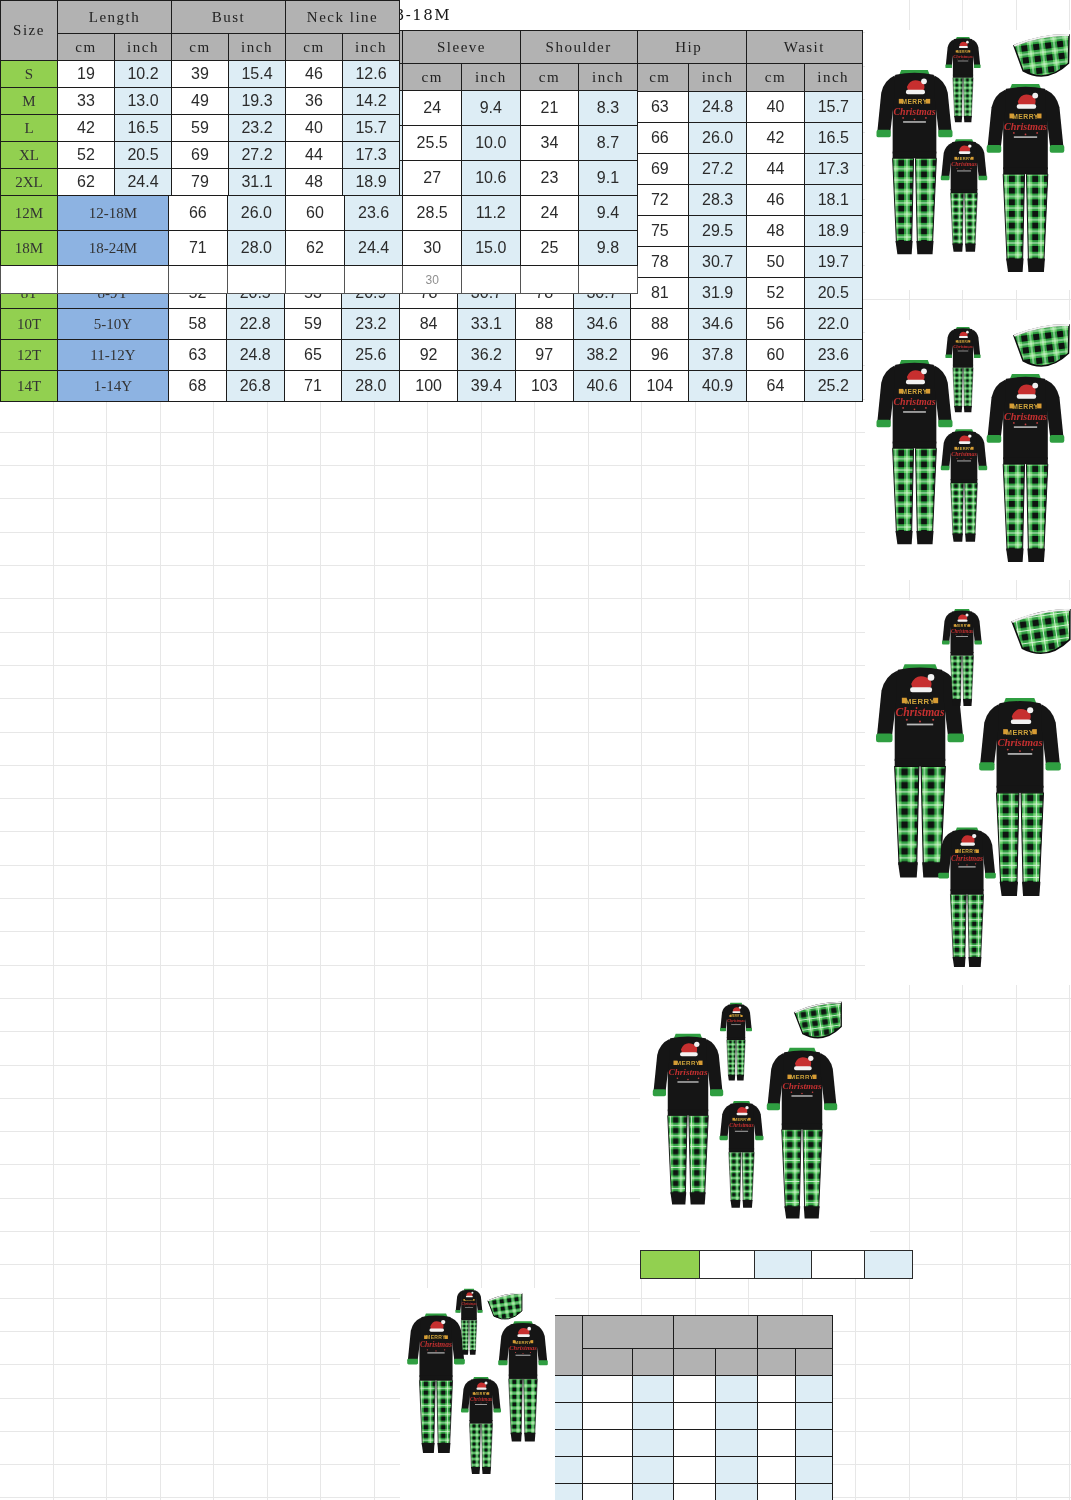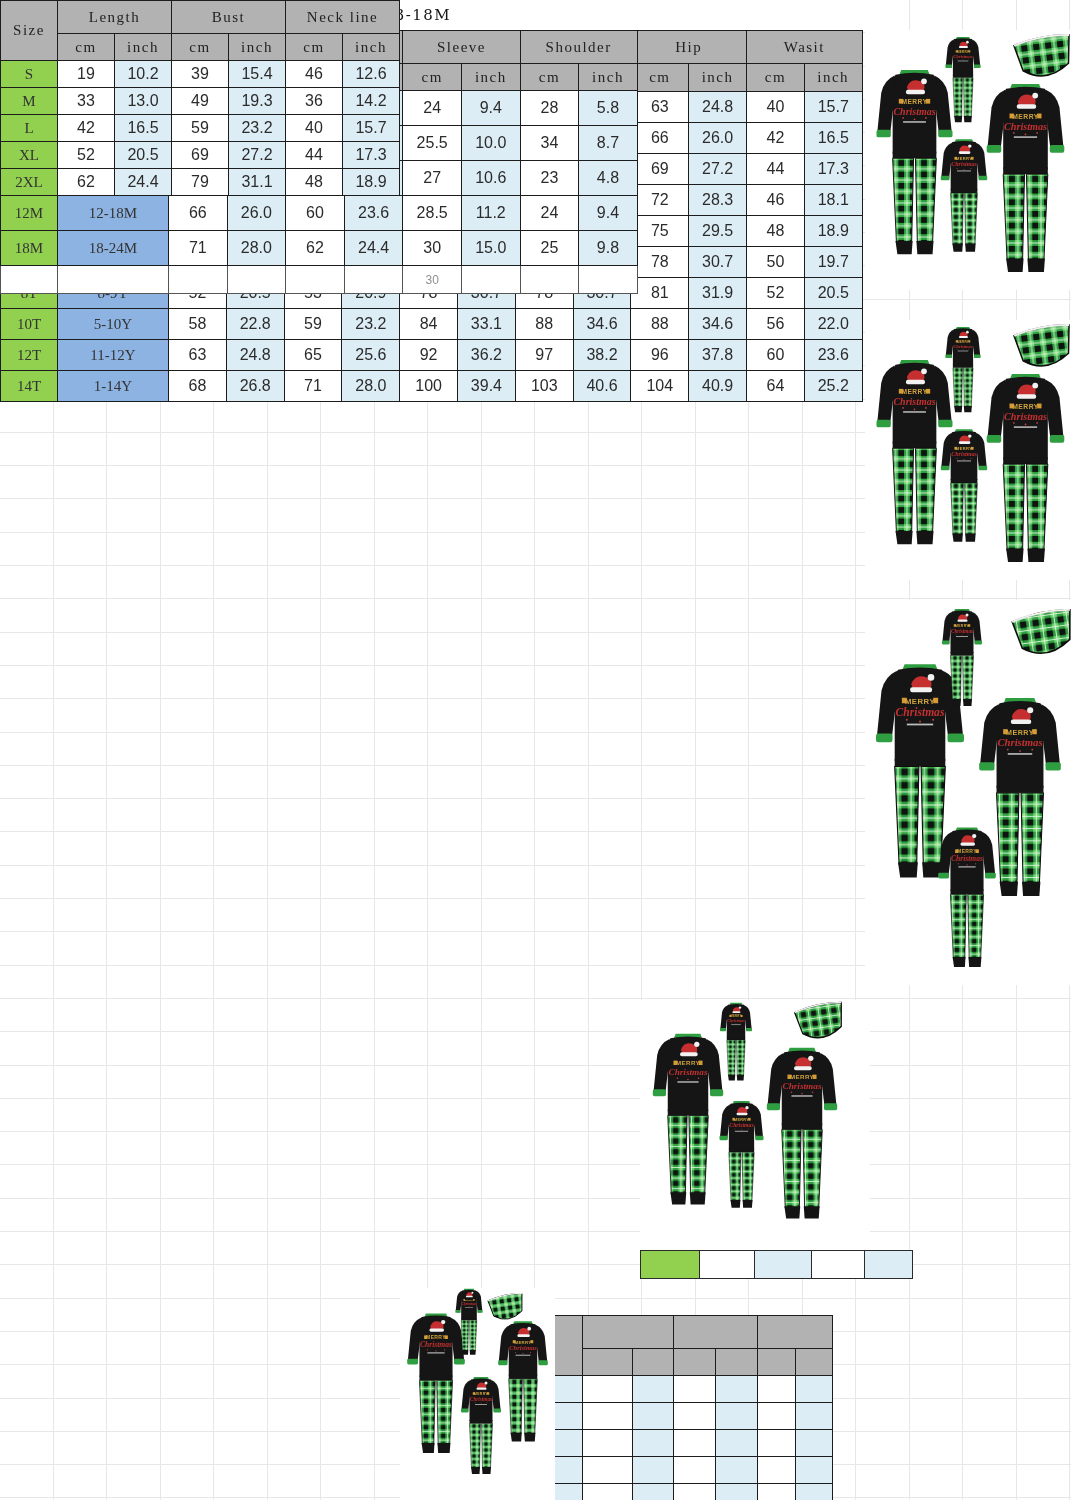--- a/index.html
+++ b/index.html
@@ -659,22 +659,22 @@
           <tbody>
             <tr style="height: 35px;">
               <td class="size">3M</td>
               <td class="meta">3-6M</td>
               <td class="v">53</td>
               <td class="v vi">20.9</td>
               <td class="v">54</td>
               <td class="v vi">21.3</td>
               <td class="v">24</td>
               <td class="v vi">9.4</td>
-              <td class="v">28</td>
-              <td class="v vi">5.8</td>
+              <td class="v">21</td>
+              <td class="v vi">8.3</td>
             </tr>
             <tr style="height: 35px;">
               <td class="size">6M</td>
               <td class="meta">6-9M</td>
               <td class="v">57</td>
               <td class="v vi">22.4</td>
               <td class="v">56</td>
               <td class="v vi">22.0</td>
               <td class="v">25.5</td>
               <td class="v vi">10.0</td>
@@ -684,21 +684,21 @@
             <tr style="height: 35px;">
               <td class="size">9M</td>
               <td class="meta">9-12M</td>
               <td class="v">61</td>
               <td class="v vi">24.0</td>
               <td class="v">58</td>
               <td class="v vi">22.8</td>
               <td class="v">27</td>
               <td class="v vi">10.6</td>
               <td class="v">23</td>
-              <td class="v vi">4.8</td>
+              <td class="v vi">9.1</td>
             </tr>
             <tr style="height: 35px;">
               <td class="size">12M</td>
               <td class="meta">12-18M</td>
               <td class="v">66</td>
               <td class="v vi">26.0</td>
               <td class="v">60</td>
               <td class="v vi">23.6</td>
               <td class="v">28.5</td>
               <td class="v vi">11.2</td>

